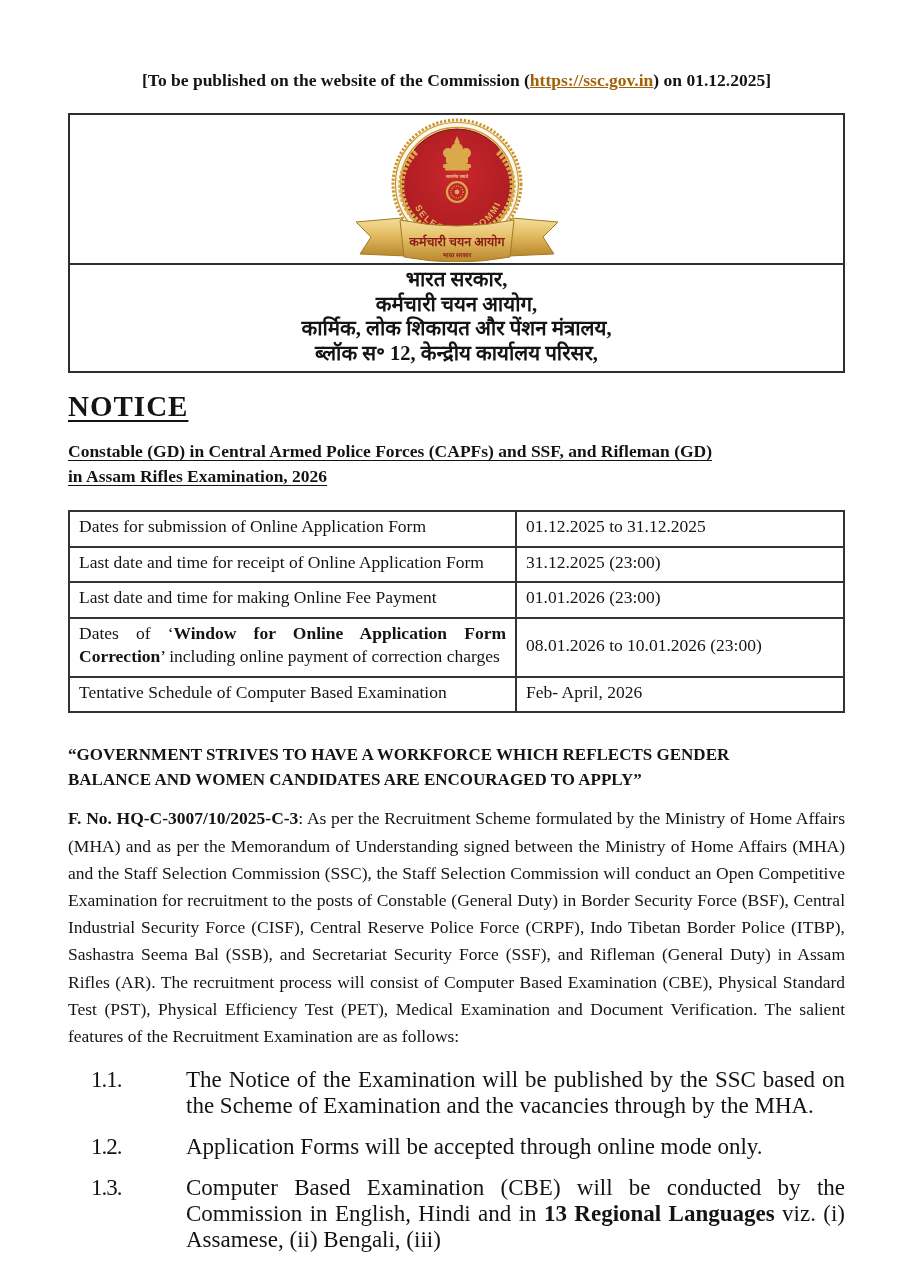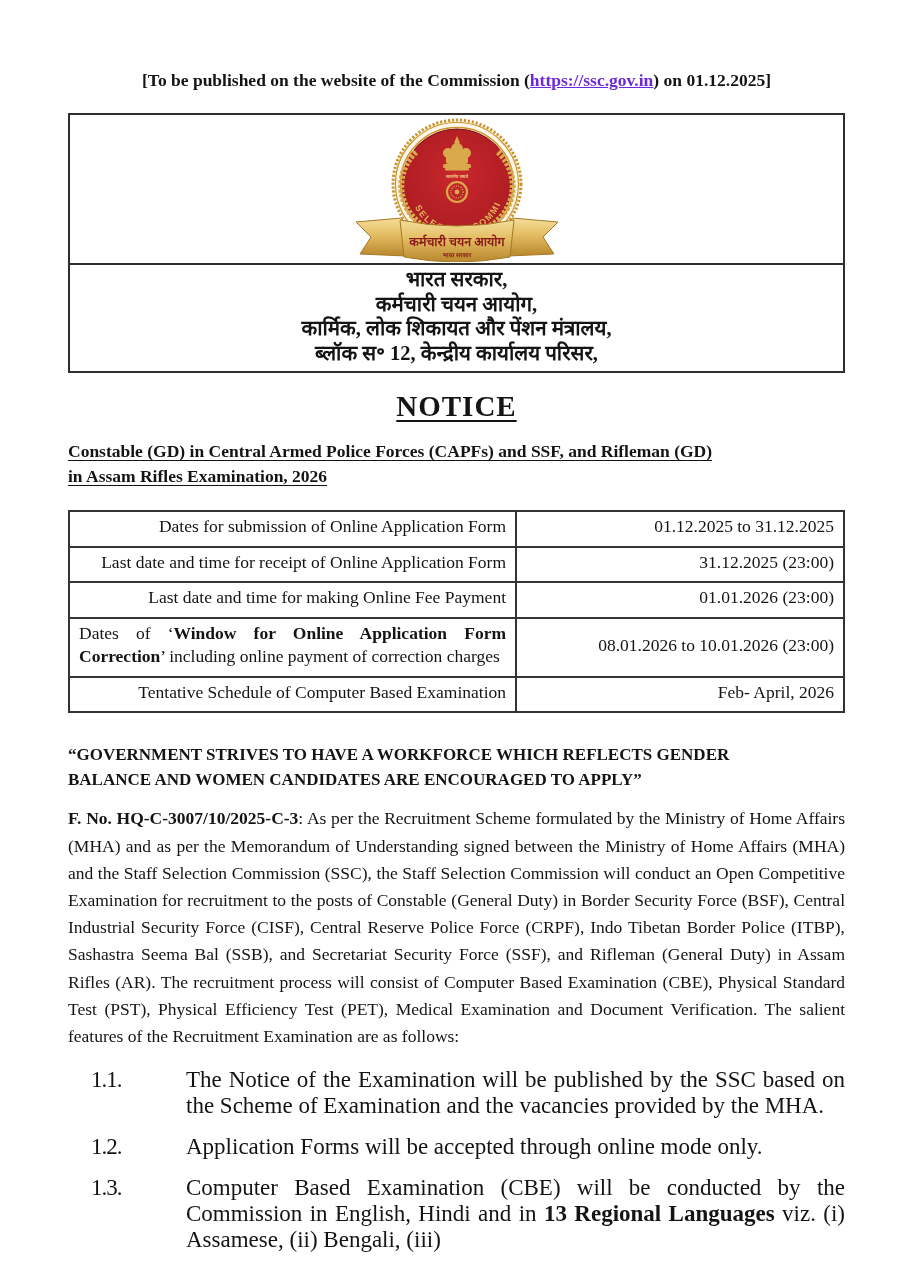--- a/index.html
+++ b/index.html
@@ -13,21 +13,21 @@
   .page { width:912px; height:1280px; padding:0 67px 0 68px; }
 
   
   .publish-line {
     padding-top:70px;
     text-align:center;
     font-weight:bold;
     font-size:17.5px;
   }
   .publish-line a {
-    color:#6d28d9;
+    color:#a16207;
     text-decoration:underline;
     font-weight:bold;
   }
 
   
   .header-box {
     margin-top:22px;
     border:2px solid #2e2e2e;
   }
   .logo-section {
@@ -43,21 +43,20 @@
     text-align:center;
     font-weight:bold;
     font-size:20.5px;
     line-height:24.6px;
     padding:2px 0 6px 0;
   }
 
   
   .notice-heading {
     margin-top:17px;
-    text-align:center;
     font-size:29px;
     font-weight:bold;
     text-decoration:underline;
     text-underline-offset:4px;
     letter-spacing:1px;
   }
 
   
   .notice-title {
     margin-top:16px;
@@ -73,21 +72,20 @@
     margin-top:21px;
     width:100%;
     border-collapse:collapse;
     font-size:17.5px;
   }
   table.schedule td {
     border:2px solid #333;
     padding:3px 9px 7px 9px;
     vertical-align:top;
     line-height:23.5px;
-    text-align:right;
   }
   table.schedule td.col-label { width:447px; }
   table.schedule tr.vcenter td.col-value { vertical-align:middle; }
   table.schedule tr.justified td.col-label { text-align:justify; }
 
   
   .quote {
     margin-top:29px;
     font-weight:bold;
     font-size:17px;
@@ -233,21 +231,21 @@
   <div class="quote">
     <div>“GOVERNMENT STRIVES TO HAVE A WORKFORCE WHICH REFLECTS GENDER</div>
     <div>BALANCE AND WOMEN CANDIDATES ARE ENCOURAGED TO APPLY”</div>
   </div>
 
   <div class="intro"><span class="ref">F. No. HQ-C-3007/10/2025-C-3</span><span>: As per the Recruitment Scheme formulated by the Ministry of Home Affairs (MHA) and as per the Memorandum of Understanding signed between the Ministry of Home Affairs (MHA) and the Staff Selection Commission (SSC), the Staff Selection Commission will conduct an Open Competitive Examination for recruitment to the posts of Constable (General Duty) in Border Security Force (BSF), Central Industrial Security Force (CISF), Central Reserve Police Force (CRPF), Indo Tibetan Border Police (ITBP), Sashastra Seema Bal (SSB), and Secretariat Security Force (SSF), and Rifleman (General Duty) in Assam Rifles (AR). The recruitment process will consist of Computer Based Examination (CBE), Physical Standard Test (PST), Physical Efficiency Test (PET), Medical Examination and Document Verification. The salient features of the Recruitment Examination are as follows:</span></div>
 
   <div class="salient-list">
     <div class="list-item">
       <div class="list-num">1.1.</div>
-      <div class="list-text">The Notice of the Examination will be published by the SSC based on the Scheme of Examination and the vacancies provided by the MHA.</div>
+      <div class="list-text">The Notice of the Examination will be published by the SSC based on the Scheme of Examination and the vacancies through by the MHA.</div>
     </div>
     <div class="list-item">
       <div class="list-num">1.2.</div>
       <div class="list-text">Application Forms will be accepted through online mode only.</div>
     </div>
     <div class="list-item">
       <div class="list-num">1.3.</div>
       <div class="list-text"><span>Computer Based Examination (CBE) will be conducted by the Commission in English, Hindi and in </span><span class="bold">13 Regional Languages</span><span> viz. (i) Assamese, (ii) Bengali, (iii)</span></div>
     </div>
   </div>

